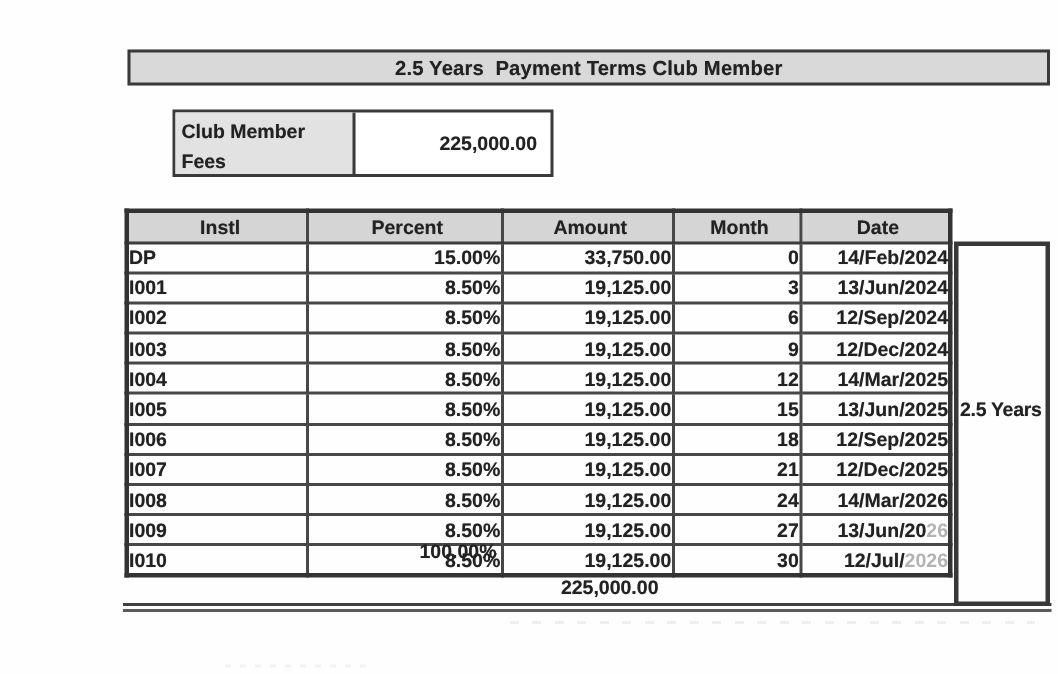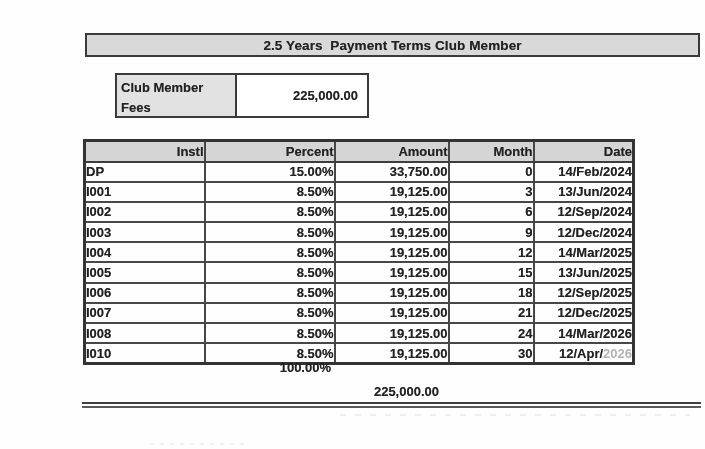--- a/index.html
+++ b/index.html
@@ -56,21 +56,21 @@
     border-collapse:collapse;table-layout:fixed;
     border:3px solid #333;
   }
   table.pay th, table.pay td{
     box-sizing:border-box;overflow:hidden;white-space:nowrap;
     border:2px solid #474747;
     font-size:13px;
   }
   table.pay th{
     height:21px;background:var(--header-fill);
-    font-weight:700;text-align:right;padding:0 0 0 4px;
+    font-weight:700;text-align:center;padding:0 0 0 4px;
     border-bottom:2px solid #3d3d3d;
   }
   table.pay td{height:20.2px;font-weight:600;padding:0;}
   td.c-instl{text-align:left;padding-left:4px;}
   td.c-percent{text-align:right;padding-right:3px;margin-top:29px;}
   td.c-amount{text-align:right;padding-right:11px;margin-left:48px;}
   td.c-month{text-align:right;padding-right:4px;}
   td.c-date{text-align:right;padding-right:4px;}
   .date-faded{color:var(--faded-text);text-shadow:none;}
 
@@ -201,31 +201,41 @@
           <td class="c-date"><span class="date-main txt">12/Dec/2025</span><span class="date-faded"></span></td>
         </tr>
         <tr>
           <td class="c-instl"><span class="txt">I008</span></td>
           <td class="c-percent"><span class="txt">8.50%</span></td>
           <td class="c-amount"><span class="txt">19,125.00</span></td>
           <td class="c-month"><span class="txt">24</span></td>
           <td class="c-date"><span class="date-main txt">14/Mar/2026</span><span class="date-faded"></span></td>
         </tr>
         <tr>
+          <td class="c-instl"><span class="txt">I009</span></td>
+          <td class="c-percent"><span class="txt">8.50%</span></td>
+          <td class="c-amount"><span class="txt">19,125.00</span></td>
+          <td class="c-month"><span class="txt">27</span></td>
+          <td class="c-date"><span class="date-main txt">13/Jun/20</span><span class="date-faded">26</span></td>
+        </tr>
+        <tr>
           <td class="c-instl"><span class="txt">I010</span></td>
           <td class="c-percent"><span class="txt">8.50%</span></td>
           <td class="c-amount"><span class="txt">19,125.00</span></td>
           <td class="c-month"><span class="txt">30</span></td>
-          <td class="c-date"><span class="date-main txt">12/Apr/</span><span class="date-faded">2026</span></td>
+          <td class="c-date"><span class="date-main txt">12/Jul/</span><span class="date-faded">2026</span></td>
         </tr>
       </tbody>
   </table>
 
   <div class="total-percent txt">100.00%</div>
   <div class="total-amount txt">225,000.00</div>
 
   <div class="double-line"></div>
 
+  <div class="bracket">
+    <span class="bracket-label txt">2.5 Years</span>
+  </div>
 
   <div class="speckle-a"></div>
   <div class="speckle-b"></div>
 
 </div>
 
 </body></html>

